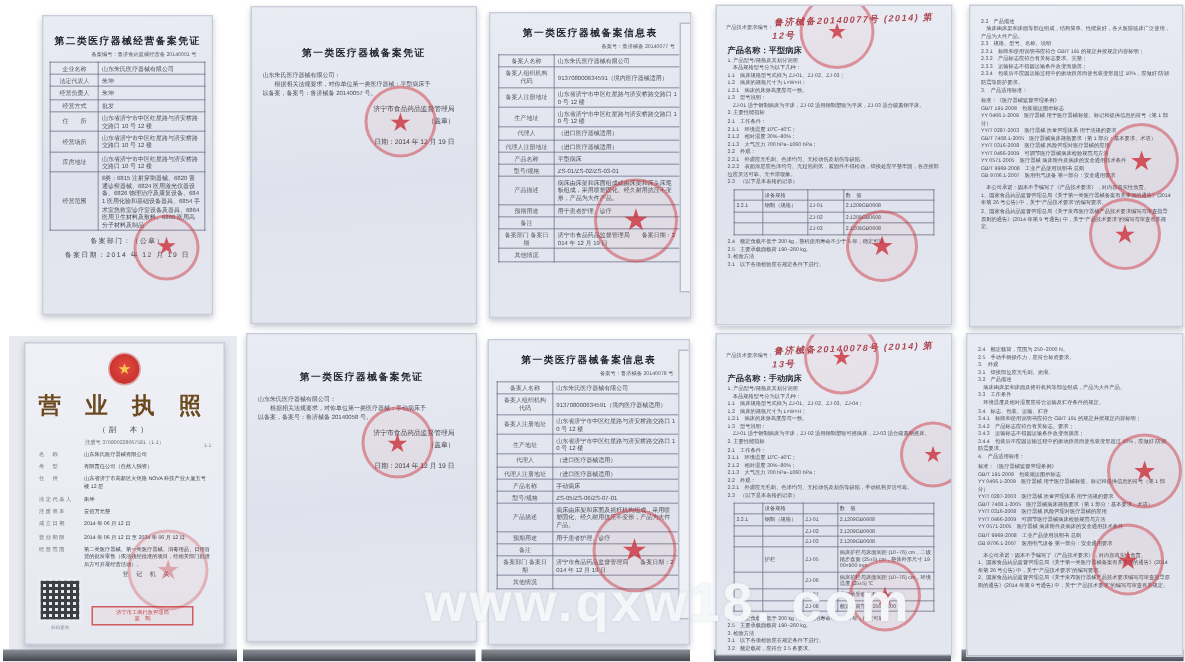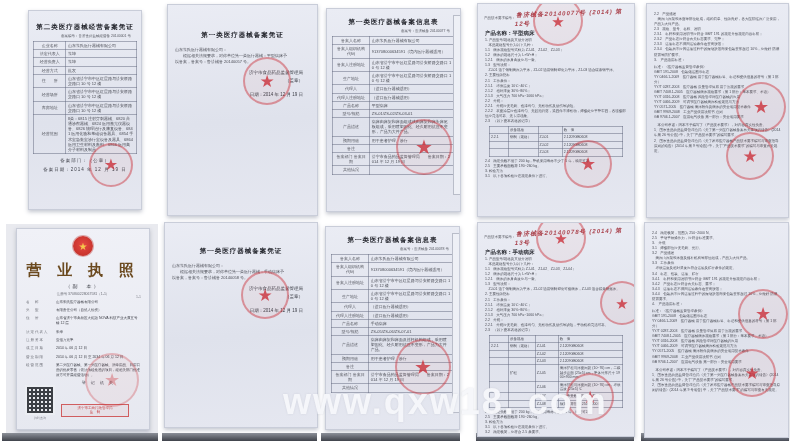--- a/index.html
+++ b/index.html
@@ -34,21 +34,21 @@
   .stamp .sg{line-height:1;}
   .seal-light{border-color:rgba(210,70,75,.3);color:rgba(210,70,75,.4);}
   .hand{color:rgba(160,40,50,.85);font-size:6px;transform:skew(-12deg) rotate(-2deg);
         display:inline-block;font-weight:bold;letter-spacing:1px;}
   
   .emblem{width:20px;height:20px;border-radius:50%;margin:7px auto 0 auto;
           background:radial-gradient(circle at 50% 45%,#e64a43 0%,#c8332d 70%);
           display:flex;align-items:center;justify-content:center;
           color:#f6c84c;font-size:10px;box-shadow:0 0 0 1px rgba(190,60,55,.4);}
   .lic-title{font-size:15px;font-weight:bold;letter-spacing:6px;color:#6b4a1f;
-             text-align:center;margin-top:5px;font-family:Liberation Serif, serif;}
+             text-align:center;margin-top:5px;}
   .lic-sub{font-size:5px;color:#3a3c44;text-align:center;margin-top:3px;letter-spacing:2px;}
   .lic-reg{font-size:3.5px;color:#6a6c74;text-align:center;margin-top:3px;}
   .lic-row{display:flex;padding:0 9px;margin-top:3.5px;}
   .lic-row .l{width:30px;font-size:3.5px;color:#6a6c74;letter-spacing:1px;flex:none;}
   .lic-row .v{flex:1;font-size:3.5px;color:#3c3e46;line-height:1.4;word-break:break-all;}
   .qr{position:absolute;left:10px;bottom:16px;width:26px;height:26px;background:
       repeating-linear-gradient(0deg,#3c3f45 0 2px,transparent 2px 4px),
       repeating-linear-gradient(90deg,#3c3f45 0 2px,#e8e9ee 2px 4px);
       outline:2px solid #eceef3;}
   .qr-cap{position:absolute;left:6px;bottom:9px;width:34px;text-align:center;

